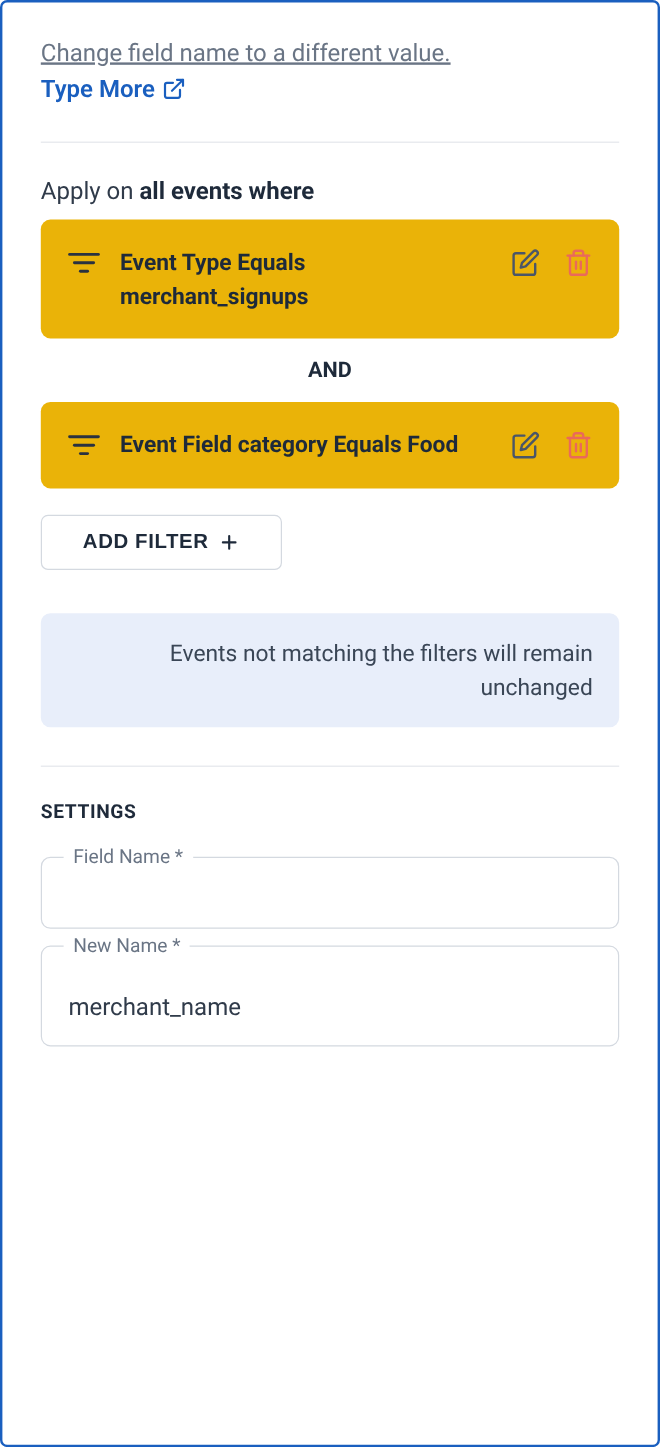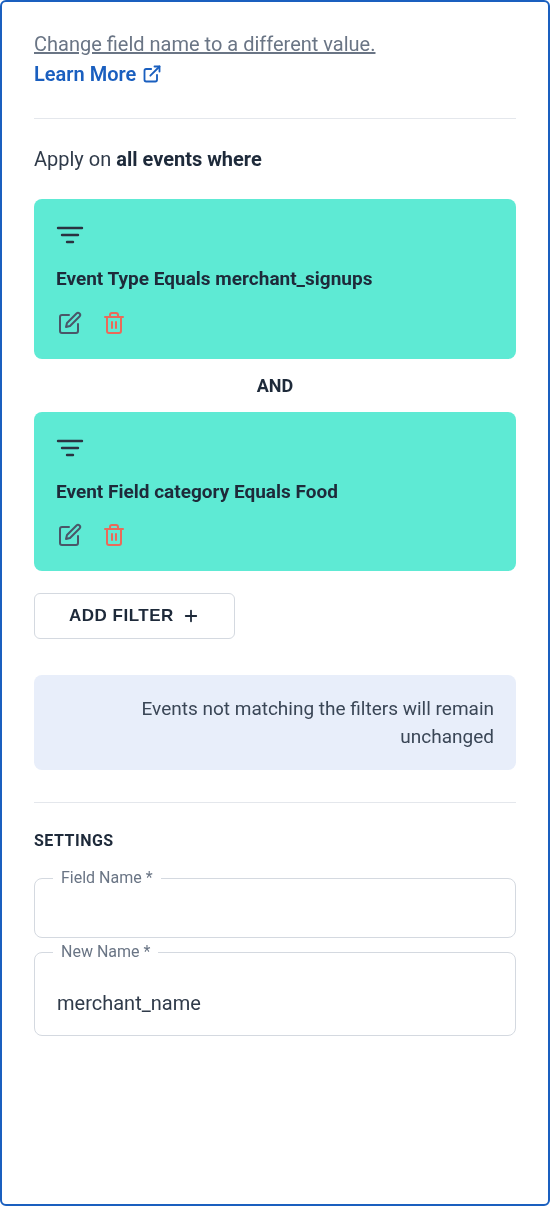--- a/index.html
+++ b/index.html
@@ -42,31 +42,30 @@
     }
     .learn-more svg { width: 20px; height: 20px; }
     .divider {
       height: 1px;
       background: #e4e7ec;
       margin: 32px 0 28px 0;
     }
     .apply-on {
       font-size: 20px;
       color: #303b4a;
-      margin-bottom: 28px;
+      margin-bottom: 12px;
     }
     .apply-on b { font-weight: 700; color: #1e2a3a; }
     .filter-card {
-      background: #5eead4;
+      background: #eab308;
       border-radius: 8px;
       padding: 22px 20px 22px 22px;
       display: flex;
       align-items: flex-start;
       gap: 16px;
-      flex-direction: column;
     }
     .filter-icon { flex-shrink: 0; margin-top: 4px; }
     .filter-text {
       flex: 1;
       font-size: 19px;
       font-weight: 700;
       color: #1e2a3a;
       line-height: 1.45;
     }
     .filter-actions {
@@ -151,21 +150,21 @@
   </style>
 </head>
 <body>
 
 <div class="panel">
 
 
   <p class="desc">Change field name to a different value.</p>
 
   <a href="#" class="learn-more">
-    <span>Learn More</span>
+    <span>Type More</span>
     <svg viewBox="0 0 24 24" fill="none" stroke="#1a5fbf" stroke-width="2.2" stroke-linecap="round" stroke-linejoin="round">
       <path d="M18 13v6a2 2 0 0 1-2 2H5a2 2 0 0 1-2-2V8a2 2 0 0 1 2-2h6"></path>
       <polyline points="15 3 21 3 21 9"></polyline>
       <line x1="10" y1="14" x2="21" y2="3"></line>
     </svg>
   </a>
 
   <div class="divider"></div>
 
   <p class="apply-on">

